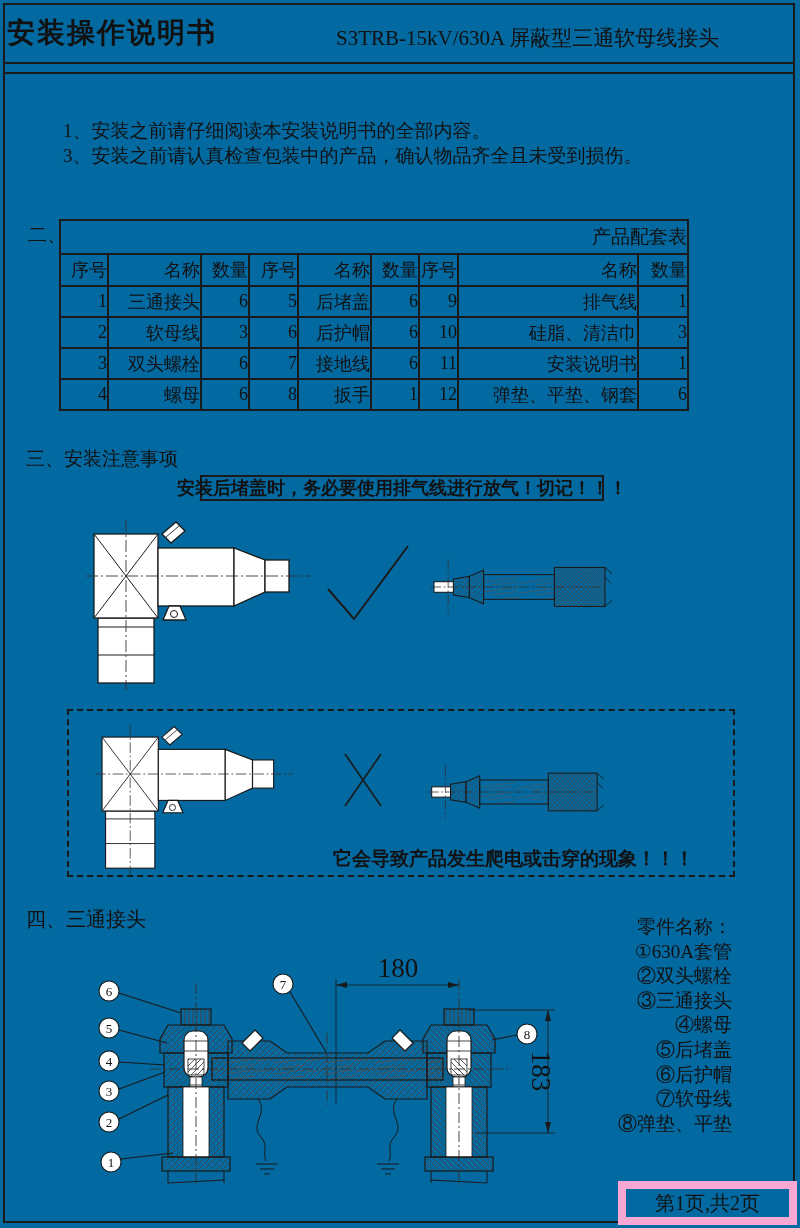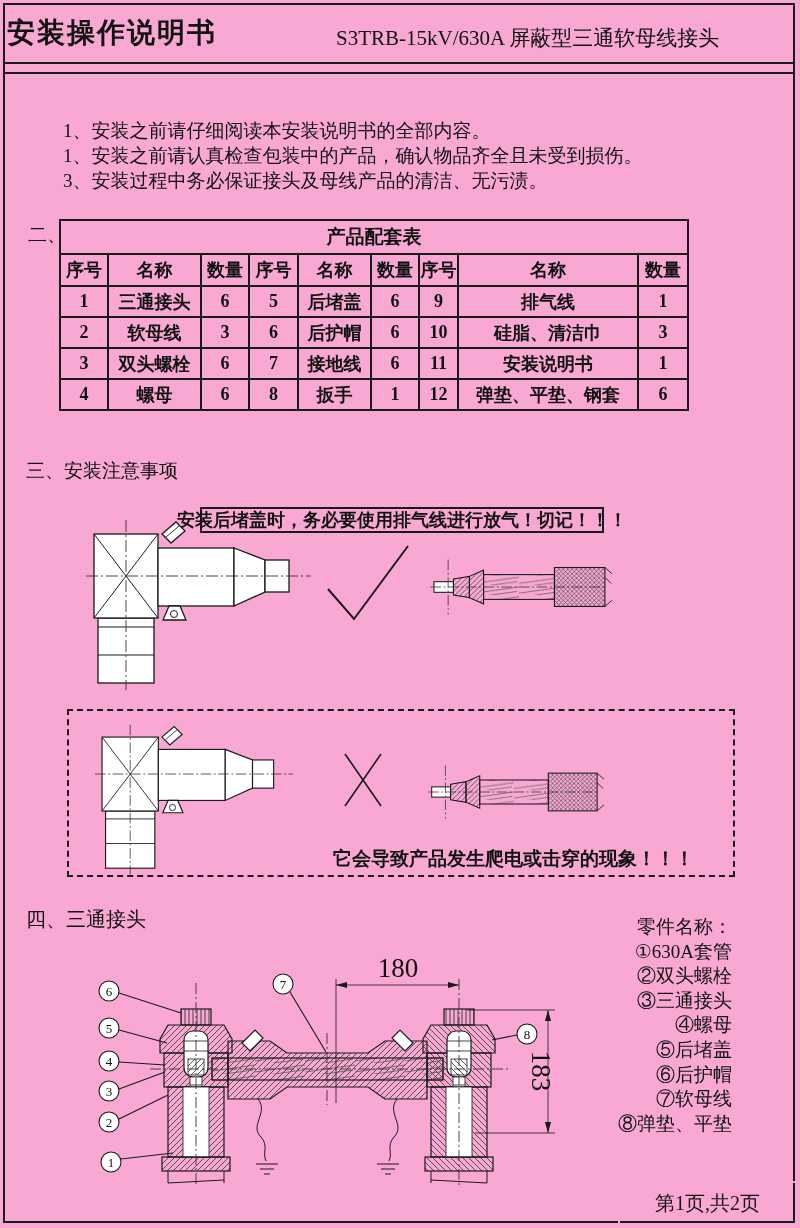--- a/index.html
+++ b/index.html
@@ -1,54 +1,53 @@
 <!DOCTYPE html>
 <html><head>
 <meta charset="utf-8">
 <style>
   html,body{margin:0;padding:0;background:#fff;}
-  .page{position:relative;width:800px;height:1228px;background:#f9a8d4;overflow:hidden;
+  .page{position:relative;width:800px;height:1228px;background:#0369a1;overflow:hidden;
         font-family:"Liberation Serif","DejaVu Serif",serif;color:#111;}
   .abs{position:absolute;}
   .frame{left:3px;top:3px;width:792px;height:1220px;border:2px solid #1a1a1a;box-sizing:border-box;}
   .hline{left:3px;width:792px;border-top:2px solid #1a1a1a;height:0;}
   .doc-title{left:7px;top:14px;font-size:28px;font-weight:bold;letter-spacing:2px;white-space:nowrap;}
   .product-title{left:336px;top:24px;font-size:21px;white-space:nowrap;}
   .s1-intro{left:22px;top:93px;font-size:19px;white-space:nowrap;}
   .s1-item{left:63px;font-size:19px;white-space:nowrap;}
   .sec-label{font-size:19px;white-space:nowrap;}
   table.parts{position:absolute;left:59px;top:219px;width:628px;border-collapse:collapse;table-layout:fixed;}
-  table.parts td,table.parts th{border:2px solid #1a1a1a;text-align:center;vertical-align:middle;
-        font-size:18px;font-weight:bold;padding:0;overflow:hidden;white-space:nowrap;}
+  table.parts td,table.parts th{border:2px solid #1a1a1a;text-align:right;vertical-align:middle;
+        font-size:18px;font-weight:normal;padding:0;overflow:hidden;white-space:nowrap;}
   tr.t-title{height:34px;} tr.t-title td{font-size:19px;}
   tr.t-head{height:32px;padding-left:44px;} tr.t-data{height:31px;}
   .warn-box{left:200px;top:475px;width:404px;height:26px;border:2px solid #1a1a1a;box-sizing:border-box;
-        display:flex;align-items:center;justify-content:center;font-size:18px;font-weight:bold;white-space:nowrap;margin-top:32px;}
+        display:flex;align-items:center;justify-content:center;font-size:18px;font-weight:bold;white-space:nowrap;}
   .dash-box{left:67px;top:709px;width:668px;height:168px;border:2px dashed #1a1a1a;box-sizing:border-box;}
   .note-line{font-size:19px;font-weight:bold;white-space:nowrap;}
   .parts-list{left:618px;top:915px;font-size:19px;line-height:24.6px;white-space:nowrap;text-align:right;}
-  .footer-box{left:618px;top:1181px;width:179px;height:44px;border:2px solid #f9a8d4;box-sizing:border-box;
+  .footer-box{left:618px;top:1181px;width:179px;height:44px;border:8px solid #f9a8d4;box-sizing:border-box;
         display:flex;align-items:center;justify-content:center;font-size:20px;white-space:nowrap;}
   svg{overflow:visible;}
   svg text{font-family:"Liberation Serif","DejaVu Serif",serif;fill:#111;stroke:none;}
 </style>
 </head>
 <body>
 
 <div class="page">
   <div class="abs frame"></div>
   <div class="abs hline" style="top:62px;"></div>
   <div class="abs hline" style="top:72px;"></div>
 
   <div class="abs doc-title">安装操作说明书</div>
   <div class="abs product-title">S3TRB-15kV/630A 屏蔽型三通软母线接头</div>
 
   <div class="abs s1-item" style="top:118px;">1、安装之前请仔细阅读本安装说明书的全部内容。</div>
-  <div class="abs s1-item" style="top:143px;">1、安装之前请认真检查包装中的产品，确认物品齐全且未受到损伤。</div>
-  <div class="abs s1-item" style="top:168px;">3、安装过程中务必保证接头及母线产品的清洁、无污渍。</div>
+  <div class="abs s1-item" style="top:143px;">3、安装之前请认真检查包装中的产品，确认物品齐全且未受到损伤。</div>
 
   <div class="abs sec-label" style="left:28px;top:222px;">二、</div>
 
   <table class="parts">
     <colgroup>
         <col style="width:48px">
         <col style="width:93px">
         <col style="width:48px">
         <col style="width:49px">
         <col style="width:73px">
@@ -112,21 +111,21 @@
       <td>8</td>
       <td>扳手</td>
       <td>1</td>
       <td>12</td>
       <td>弹垫、平垫、钢套</td>
       <td>6</td>
     </tr>
   </tbody>
     </table>
 
-  <div class="abs sec-label" style="left:26px;top:446px;margin-top:12px;">三、安装注意事项</div>
+  <div class="abs sec-label" style="left:26px;top:446px;">三、安装注意事项</div>
   <div class="abs warn-box">
     <span>安装后堵盖时，务必要使用排气线进行放气！切记！！！</span>
   </div>
 
   <svg class="abs" style="left:86px;top:518px;" width="225" height="175" viewBox="0 0 225 175">
     <g stroke="#1a1a1a" stroke-width="1.3" fill="none">
       <rect x="12" y="100" width="56" height="65" fill="#fff"></rect>
       <path d="M12,109 H68 M12,137 H68" stroke-width="1"></path>
       <rect x="8" y="16" width="64" height="84" fill="#fff"></rect>
       <path d="M8,16 L72,100 M8,100 L72,16" stroke-width="1"></path>

